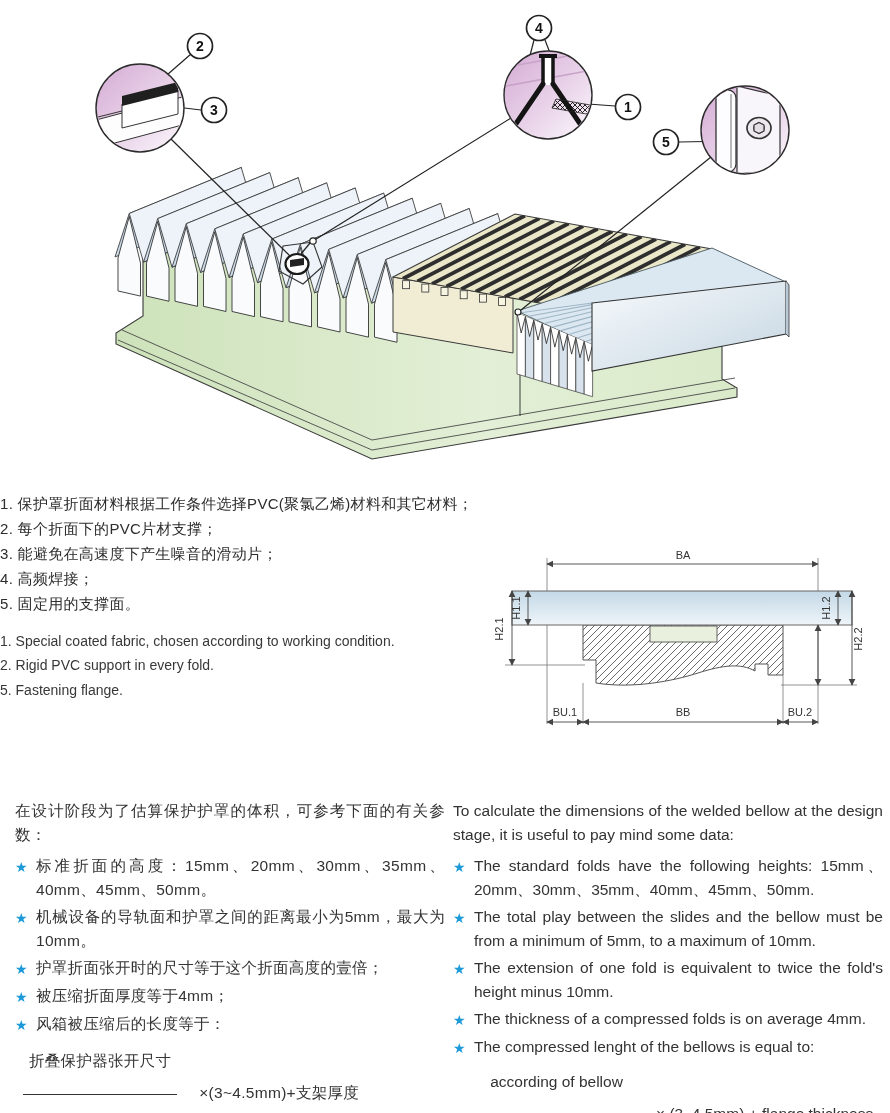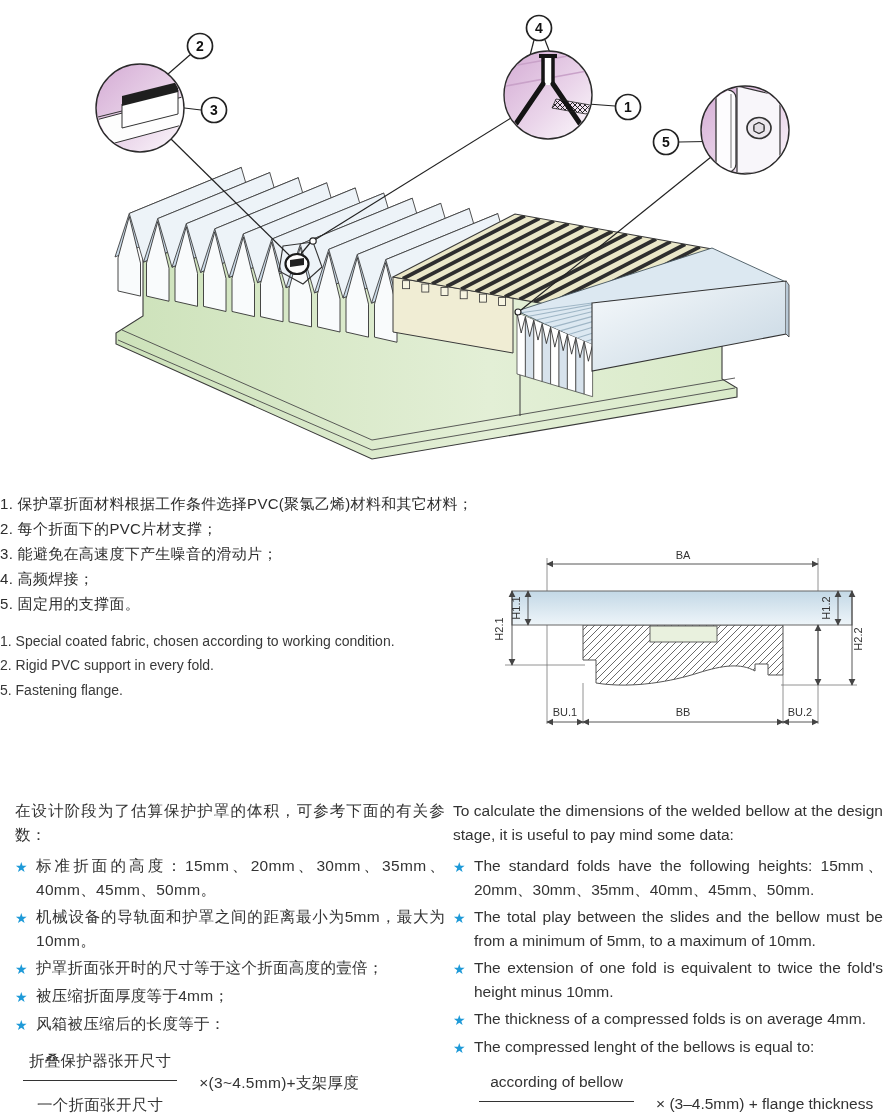--- a/index.html
+++ b/index.html
@@ -15,21 +15,21 @@
   .pcol{position:absolute;top:799px;width:430px;font-size:15.5px;line-height:24px;color:#333;}
   #col-cn{left:15px;letter-spacing:.3px;}
   #col-en{left:453px;}
   .intro{text-align:justify;margin:0 0 7px 0;}
   .bullet{display:flex;margin-bottom:3px;}
   .bullet .star{color:#1e9ad8;flex:0 0 21px;width:21px;font-size:14px;padding-top:1px;}
   .bullet p{flex:1;margin:0;text-align:justify;}
   .formula{display:flex;align-items:center;margin:12px 0 0 8px;}
   #col-en .formula{margin-left:26px;margin-top:10px;}
   .frac{display:inline-block;text-align:center;}
-  .frac .num{display:block;padding:0 6px 7px;border-bottom:1.5px solid #333;margin-bottom:12px;}
+  .frac .num{display:block;padding:0 6px 21px;border-bottom:1.5px solid #333;margin-bottom:18px;}
   .frac .den{display:block;padding:0 6px;}
   .fsuffix{margin-left:22px;}
   text{font-family:"Liberation Sans","DejaVu Sans",sans-serif;}
 </style>
 </head>
 <body>
 
 <div id="page">
 
   <svg id="illus" width="890" height="487" viewBox="0 0 890 487">

